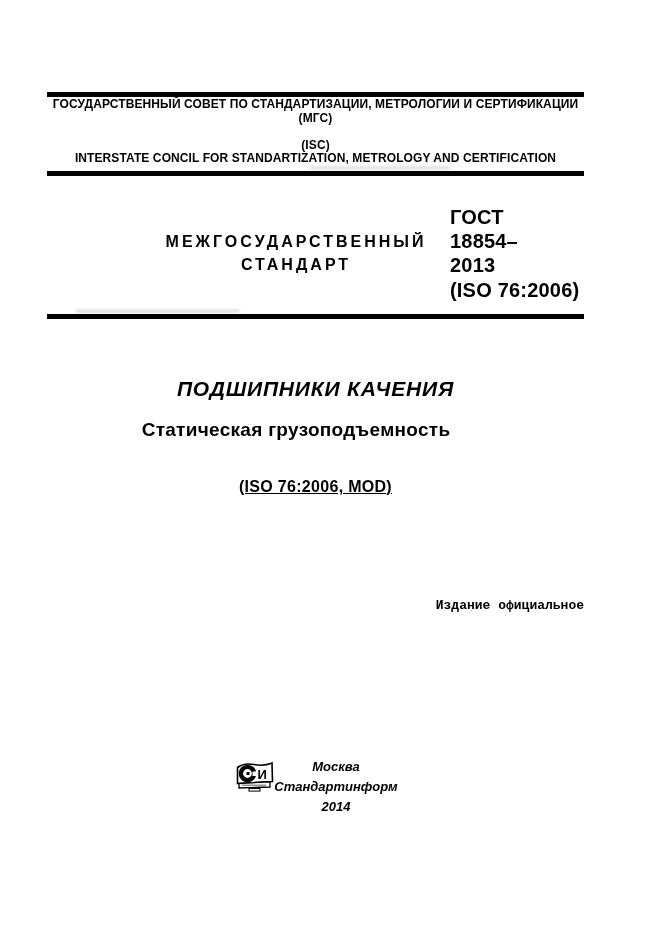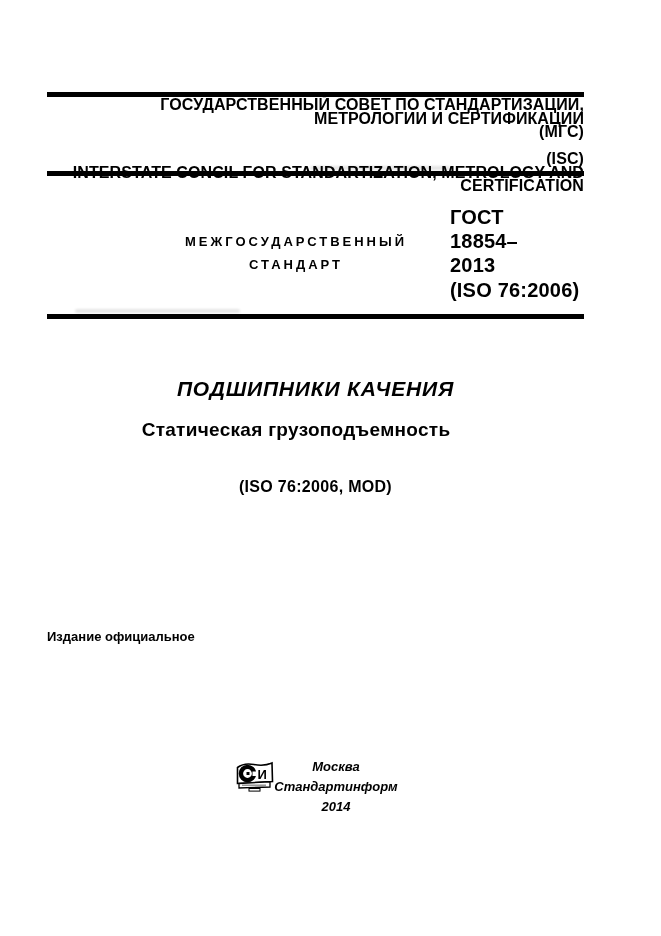--- a/index.html
+++ b/index.html
@@ -20,32 +20,32 @@
     left: 47px; width: 537px; height: 4.5px;
     background: #000000;
   }
   .rule-top    { top: 92px; }
   .rule-middle { top: 171px; }
   .rule-bottom { top: 314px; }
 
   .org-header {
     position: absolute;
     left: 47px; top: 98px; width: 537px;
-    text-align: right;
-    font-size: 16px;
+    text-align: center;
+    font-size: 12px;
     line-height: 13.5px;
     letter-spacing: 0.1px;
   }
   .org-header .gap { height: 13.5px; }
 
   .std-type {
     position: absolute;
     left: 146px; top: 231px; width: 300px;
     text-align: center;
-    font-size: 13px;
+    font-size: 16px;
     line-height: 22.5px;
     letter-spacing: 3px;
   }
   .std-designation {
     position: absolute;
     left: 450px; top: 205px; width: 170px;
     text-align: left;
     font-size: 20px;
     line-height: 24.2px;
     letter-spacing: 0.2px;
@@ -67,26 +67,28 @@
     text-align: center;
     font-size: 19px;
     letter-spacing: 0.3px;
   }
   .iso-ref {
     position: absolute;
     left: 47px; top: 478px; width: 537px;
     text-align: center;
     font-size: 16px;
     letter-spacing: 0.3px;
+    text-decoration: underline;
   }
   .edition {
     position: absolute;
-    left: 47px; top: 629px; width: 537px;
-    text-align: left;
+    left: 47px; top: 598px; width: 537px;
+    text-align: right;
     font-size: 13px;
+    font-family: Liberation Mono, monospace;
   }
 
   .logo {
     position: absolute;
     left: 236px; top: 761px;
     width: 38px; height: 32px;
   }
   .imprint {
     position: absolute;
     left: 186px; top: 757px; width: 300px;

